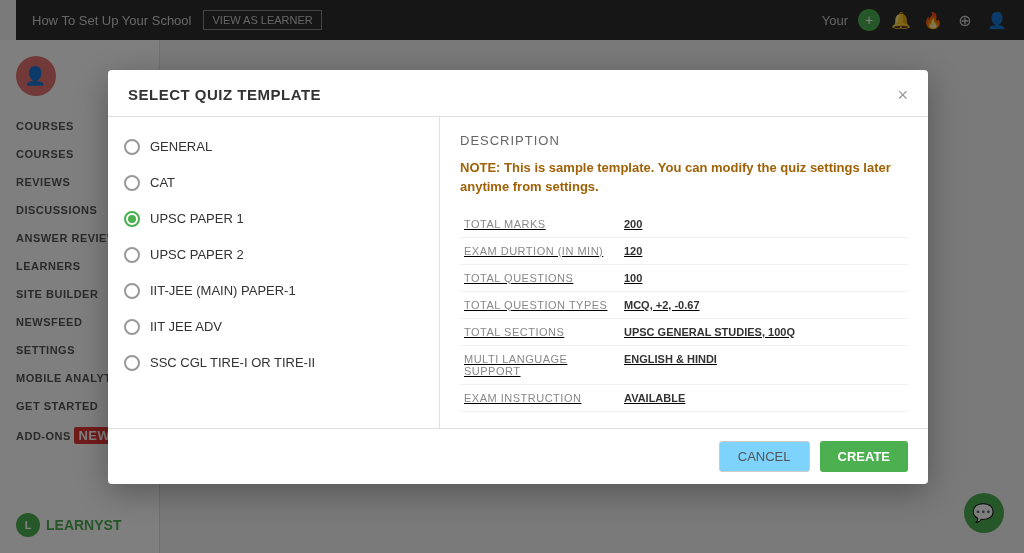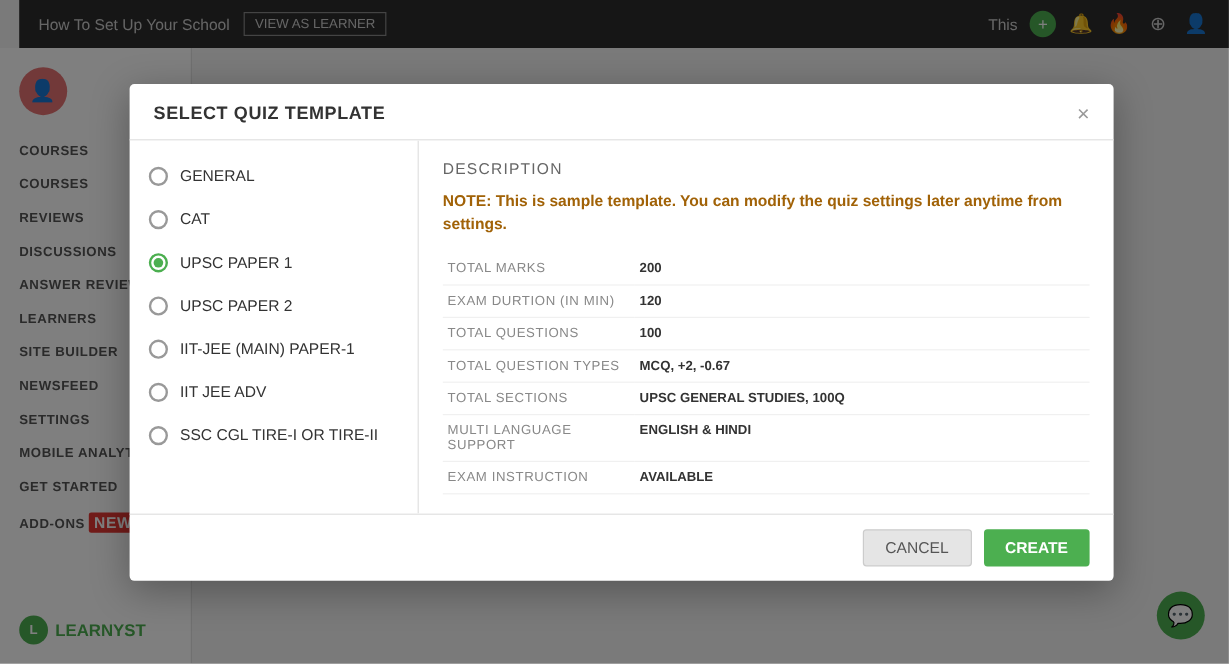--- a/index.html
+++ b/index.html
@@ -173,21 +173,21 @@
       border: none;
     }
     .modal-body {
       display: flex;
       flex: 1;
       overflow: hidden;
     }
 
     
     .template-list {
-      width: 241px;
+      width: 332px;
       border-right: 1px solid #e0e0e0;
       overflow-y: auto;
       padding: 12px 0;
     }
     .template-item {
       display: flex;
       align-items: center;
       gap: 10px;
       padding: 10px 16px;
       cursor: pointer;
@@ -228,20 +228,21 @@
       color: #a16207;
       margin-bottom: 14px;
       line-height: 1.5;
     }
     .desc-note span {
       font-weight: 700;
     }
     .desc-table {
       width: 100%;
       border-collapse: collapse;
+      text-decoration: underline;
     }
     .desc-table tr td {
       padding: 7px 4px;
       font-size: 11px;
       border-bottom: 1px solid #f0f0f0;
       vertical-align: top;
     }
     .desc-table tr td:first-child {
       color: #888;
       letter-spacing: 0.5px;
@@ -257,21 +258,21 @@
     .modal-footer {
       padding: 12px 20px;
       border-top: 1px solid #e0e0e0;
       display: flex;
       justify-content: flex-end;
       gap: 10px;
     }
     .btn-cancel {
       padding: 7px 18px;
       font-size: 13px;
-      background: #e5e5e5;
+      background: #7dd3fc;
       border: 1px solid #ccc;
       color: #555;
       cursor: pointer;
       border-radius: 3px;
     }
     .btn-create {
       padding: 7px 18px;
       font-size: 13px;
       background: #4caf50;
       border: none;
@@ -303,21 +304,21 @@
   </style>
 </head>
 <body>
 
 <div class="app-bg">
 
   <div class="top-bar">
     <span class="top-bar-title">How To Set Up Your School</span>
     <button class="view-as-learner-btn">VIEW AS LEARNER</button>
     <div class="top-bar-right">
-      <span>This</span>
+      <span>Your</span>
       <div class="top-bar-icon">+</div>
       <span class="top-bar-icon outline">🔔</span>
       <span class="top-bar-icon outline">🔥</span>
       <span class="top-bar-icon outline">⊕</span>
       <span class="top-bar-icon outline">👤</span>
     </div>
   </div>
 
   <div class="sidebar">
     <div class="sidebar-avatar">

